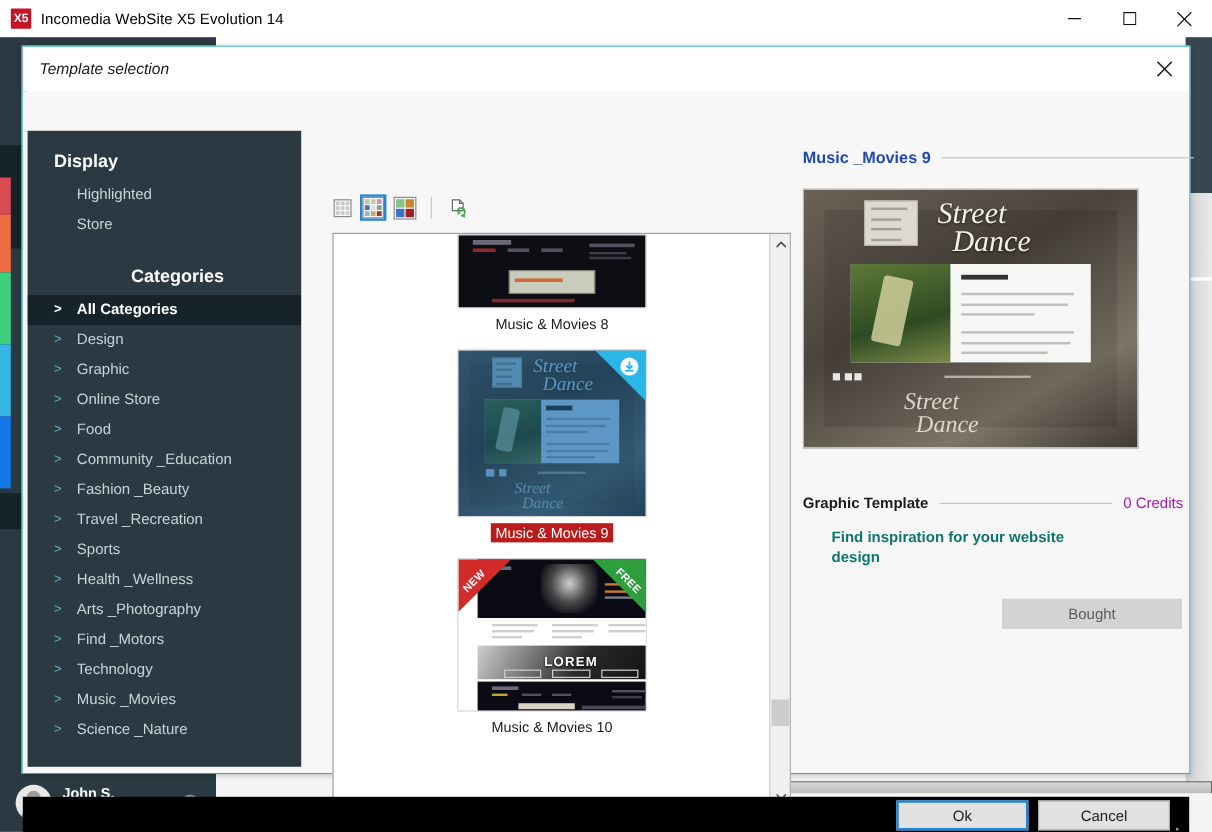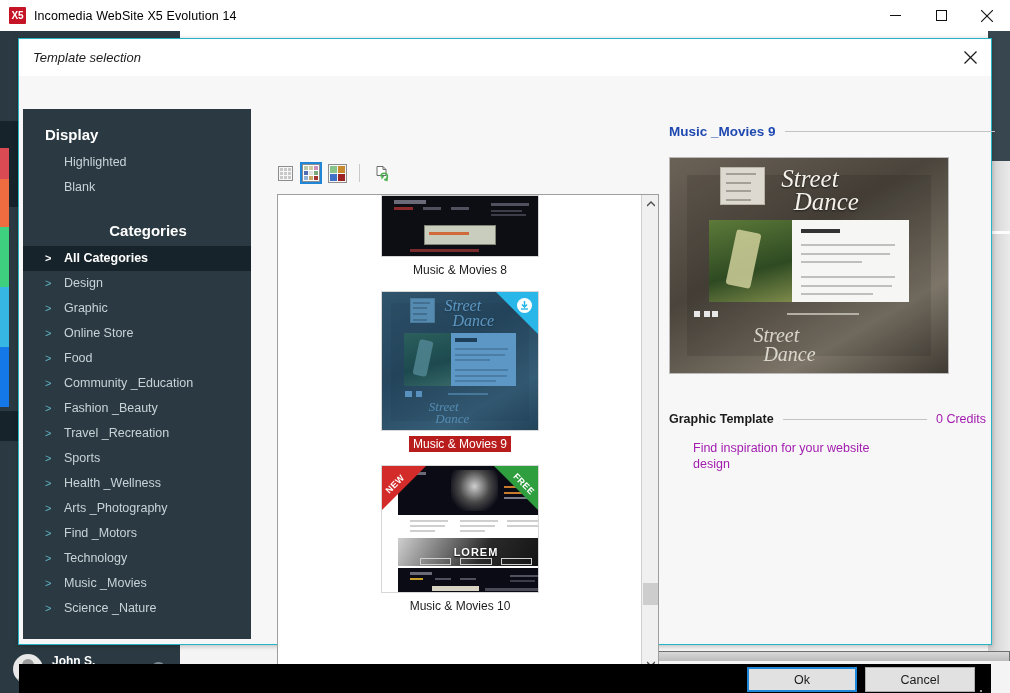--- a/index.html
+++ b/index.html
@@ -206,21 +206,21 @@
     margin-top: 18px; width: 280px; height: 217px;
     border: 1px solid #b9b9b9; overflow: hidden; position: relative;
   }
 
   #section2 { margin-top: 38px; display: flex; align-items: center; gap: 9px; width: 317px;}
   #section2-title { font-size: 12.5px; font-weight: bold; color: #1b1b1b; white-space: nowrap; }
   #credits { font-size: 12.5px; color: #a21caf; white-space: nowrap; }
 
   #desc {
     margin-top: 14px; margin-left: 24px; width: 210px;
-    font-size: 12.5px; color: #a21caf; line-height: 16px;
+    font-size: 12.5px; color: #0f766e; line-height: 16px; font-weight: bold;
   }
 
   #bought-btn {
     margin-top: 27px; margin-left: 166px; width: 150px; height: 25px;
     background: #d3d3d3; color: #5b5b5b; font-size: 12.5px;
     display: flex; align-items: center; justify-content: center;
     border: 1px solid #d3d3d3;
   }
 
   
@@ -312,21 +312,21 @@
           </svg>
       </div>
     </div>
 
     <div id="dialog-content">
 
       <div id="cat-panel">
         <div class="cat-heading" id="cat-heading-display">Display</div>
         <div id="display-items">
             <div class="cat-sub">Highlighted</div>
-            <div class="cat-sub">Blank</div>
+            <div class="cat-sub">Store</div>
           </div>
         <div class="cat-heading" id="cat-heading-categories">Categories</div>
         <div id="cat-items">
             <div class="cat-item active">
               <span class="chev">&gt;</span>
               <span>All Categories</span>
             </div>
             <div class="cat-item">
               <span class="chev">&gt;</span>
               <span>Design</span>
@@ -592,20 +592,21 @@
         </div>
 
         <div id="section2">
           <div id="section2-title">Graphic Template</div>
           <div class="rule"></div>
           <div id="credits">0 Credits</div>
         </div>
 
         <div id="desc">Find inspiration for your website design</div>
 
+        <div id="bought-btn">Bought</div>
       </div>
 
       <div id="footer">
         <div class="dlgbtn" id="btn-ok">Ok</div>
         <div class="dlgbtn" id="btn-cancel">Cancel</div>
         <div id="grip">
           <i style="left:6px;top:0"></i>
             <i style="left:3px;top:3px"></i>
             <i style="left:6px;top:3px"></i>
           <i style="left:0;top:6px"></i>

